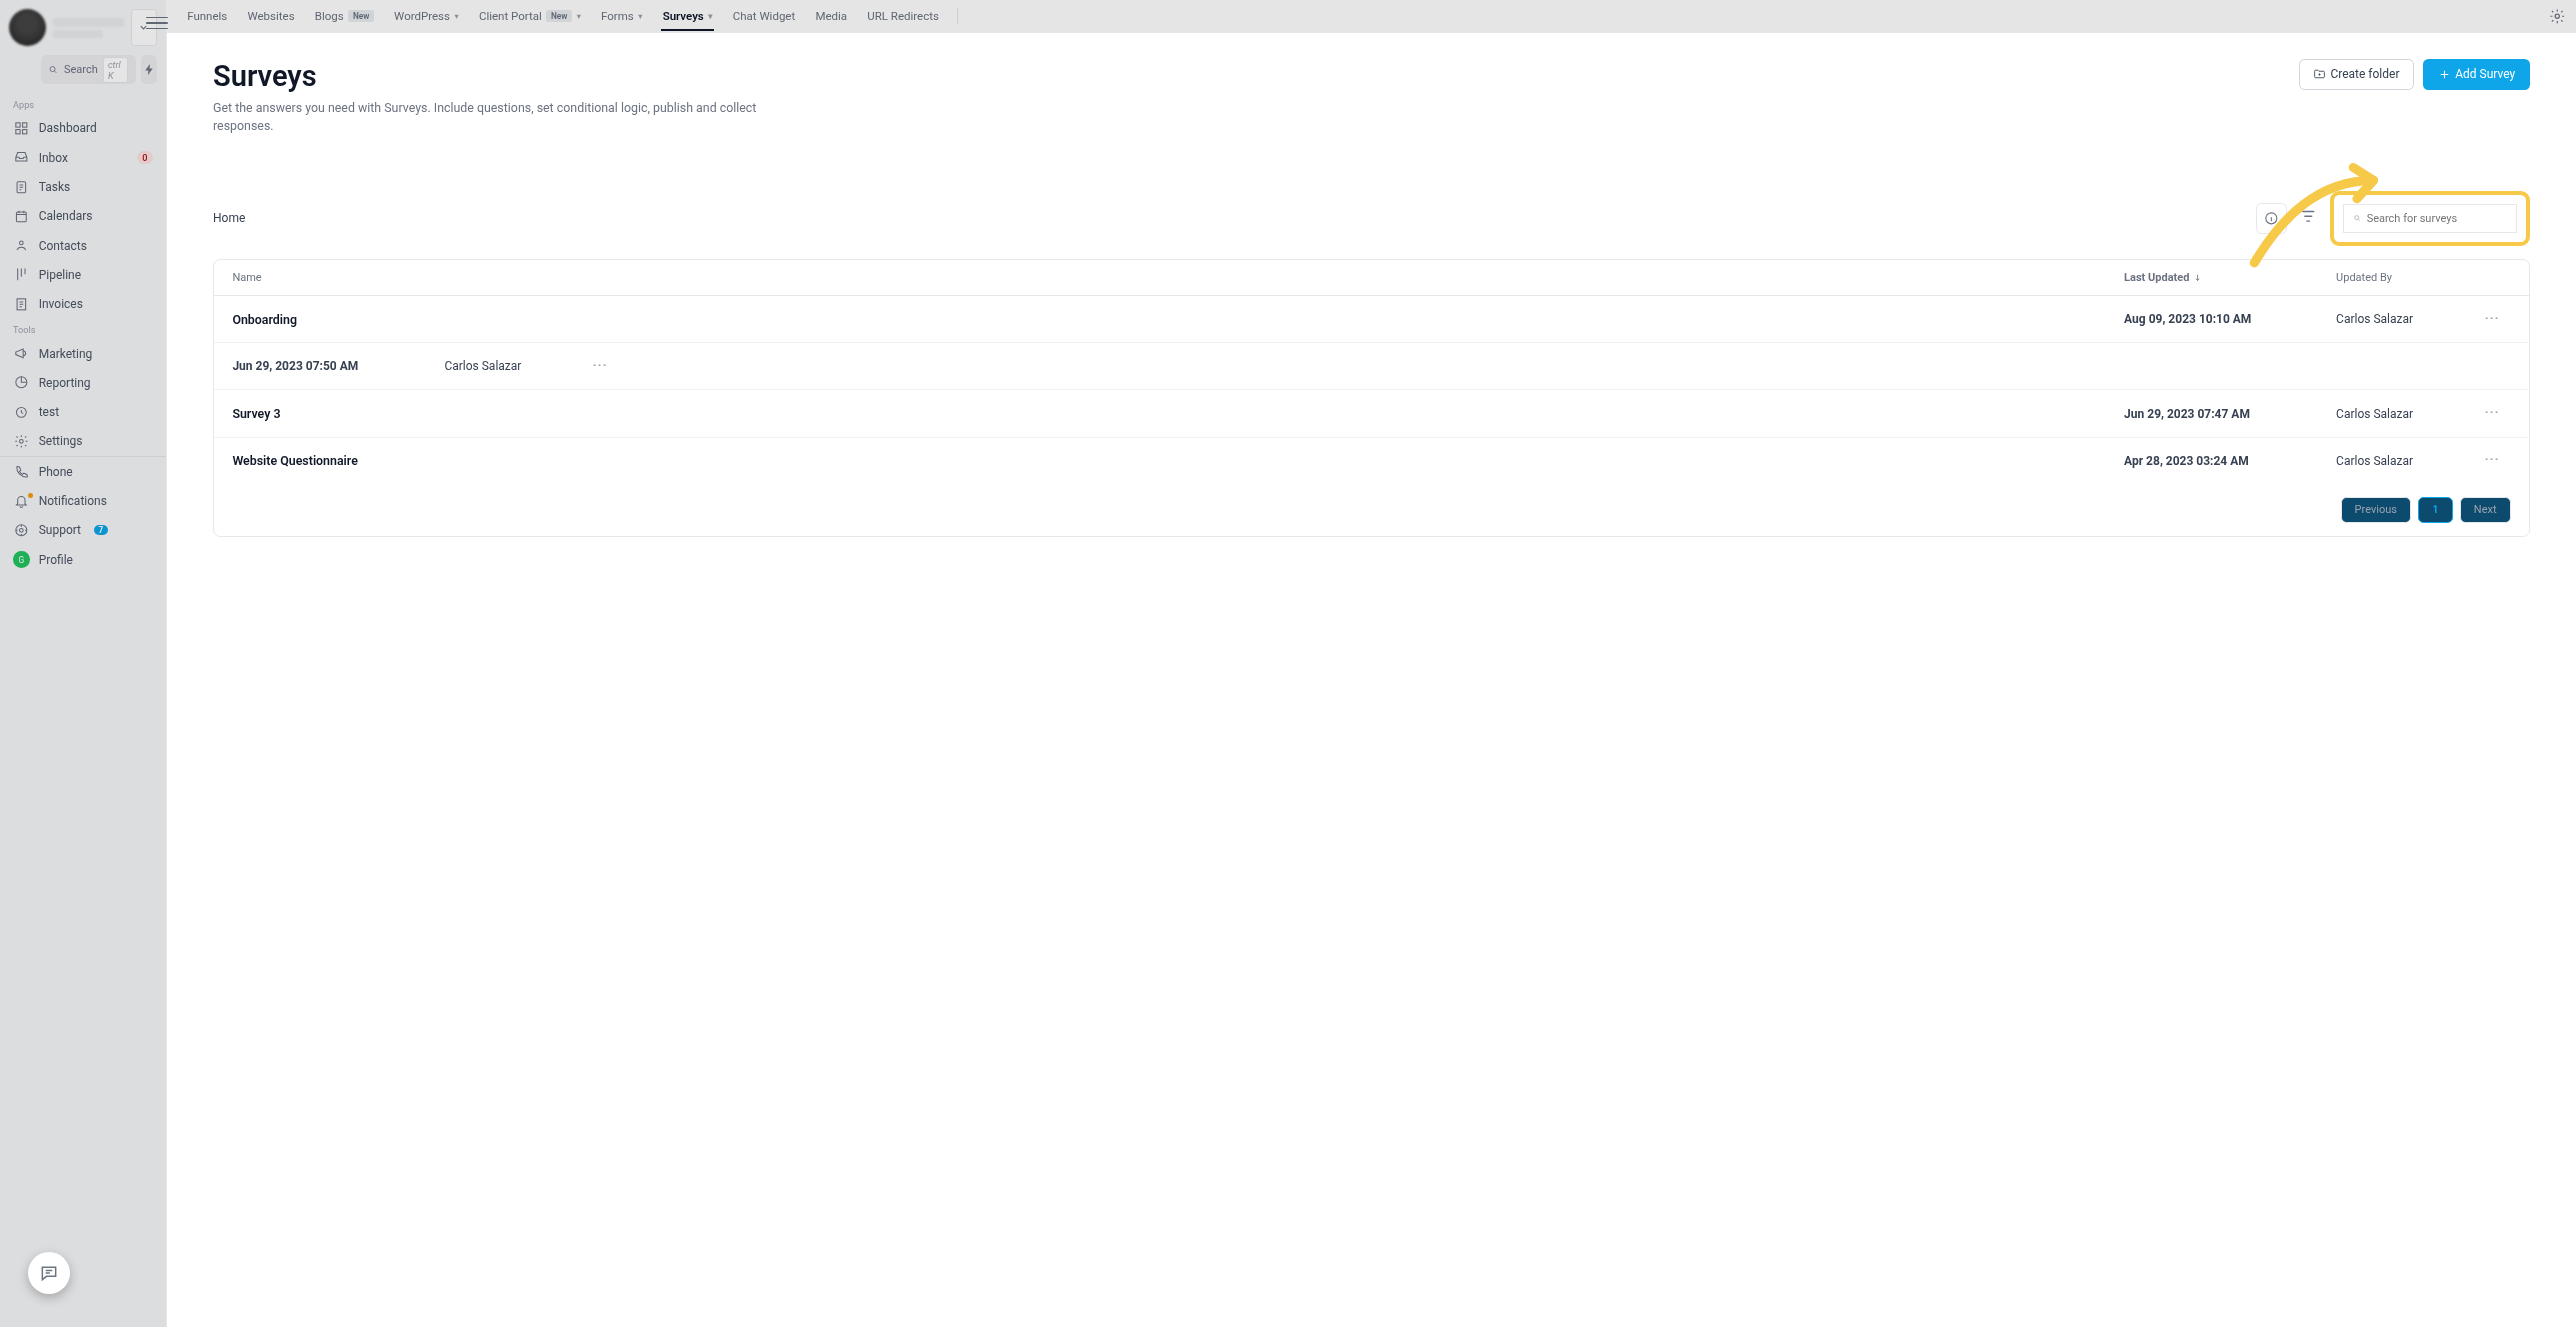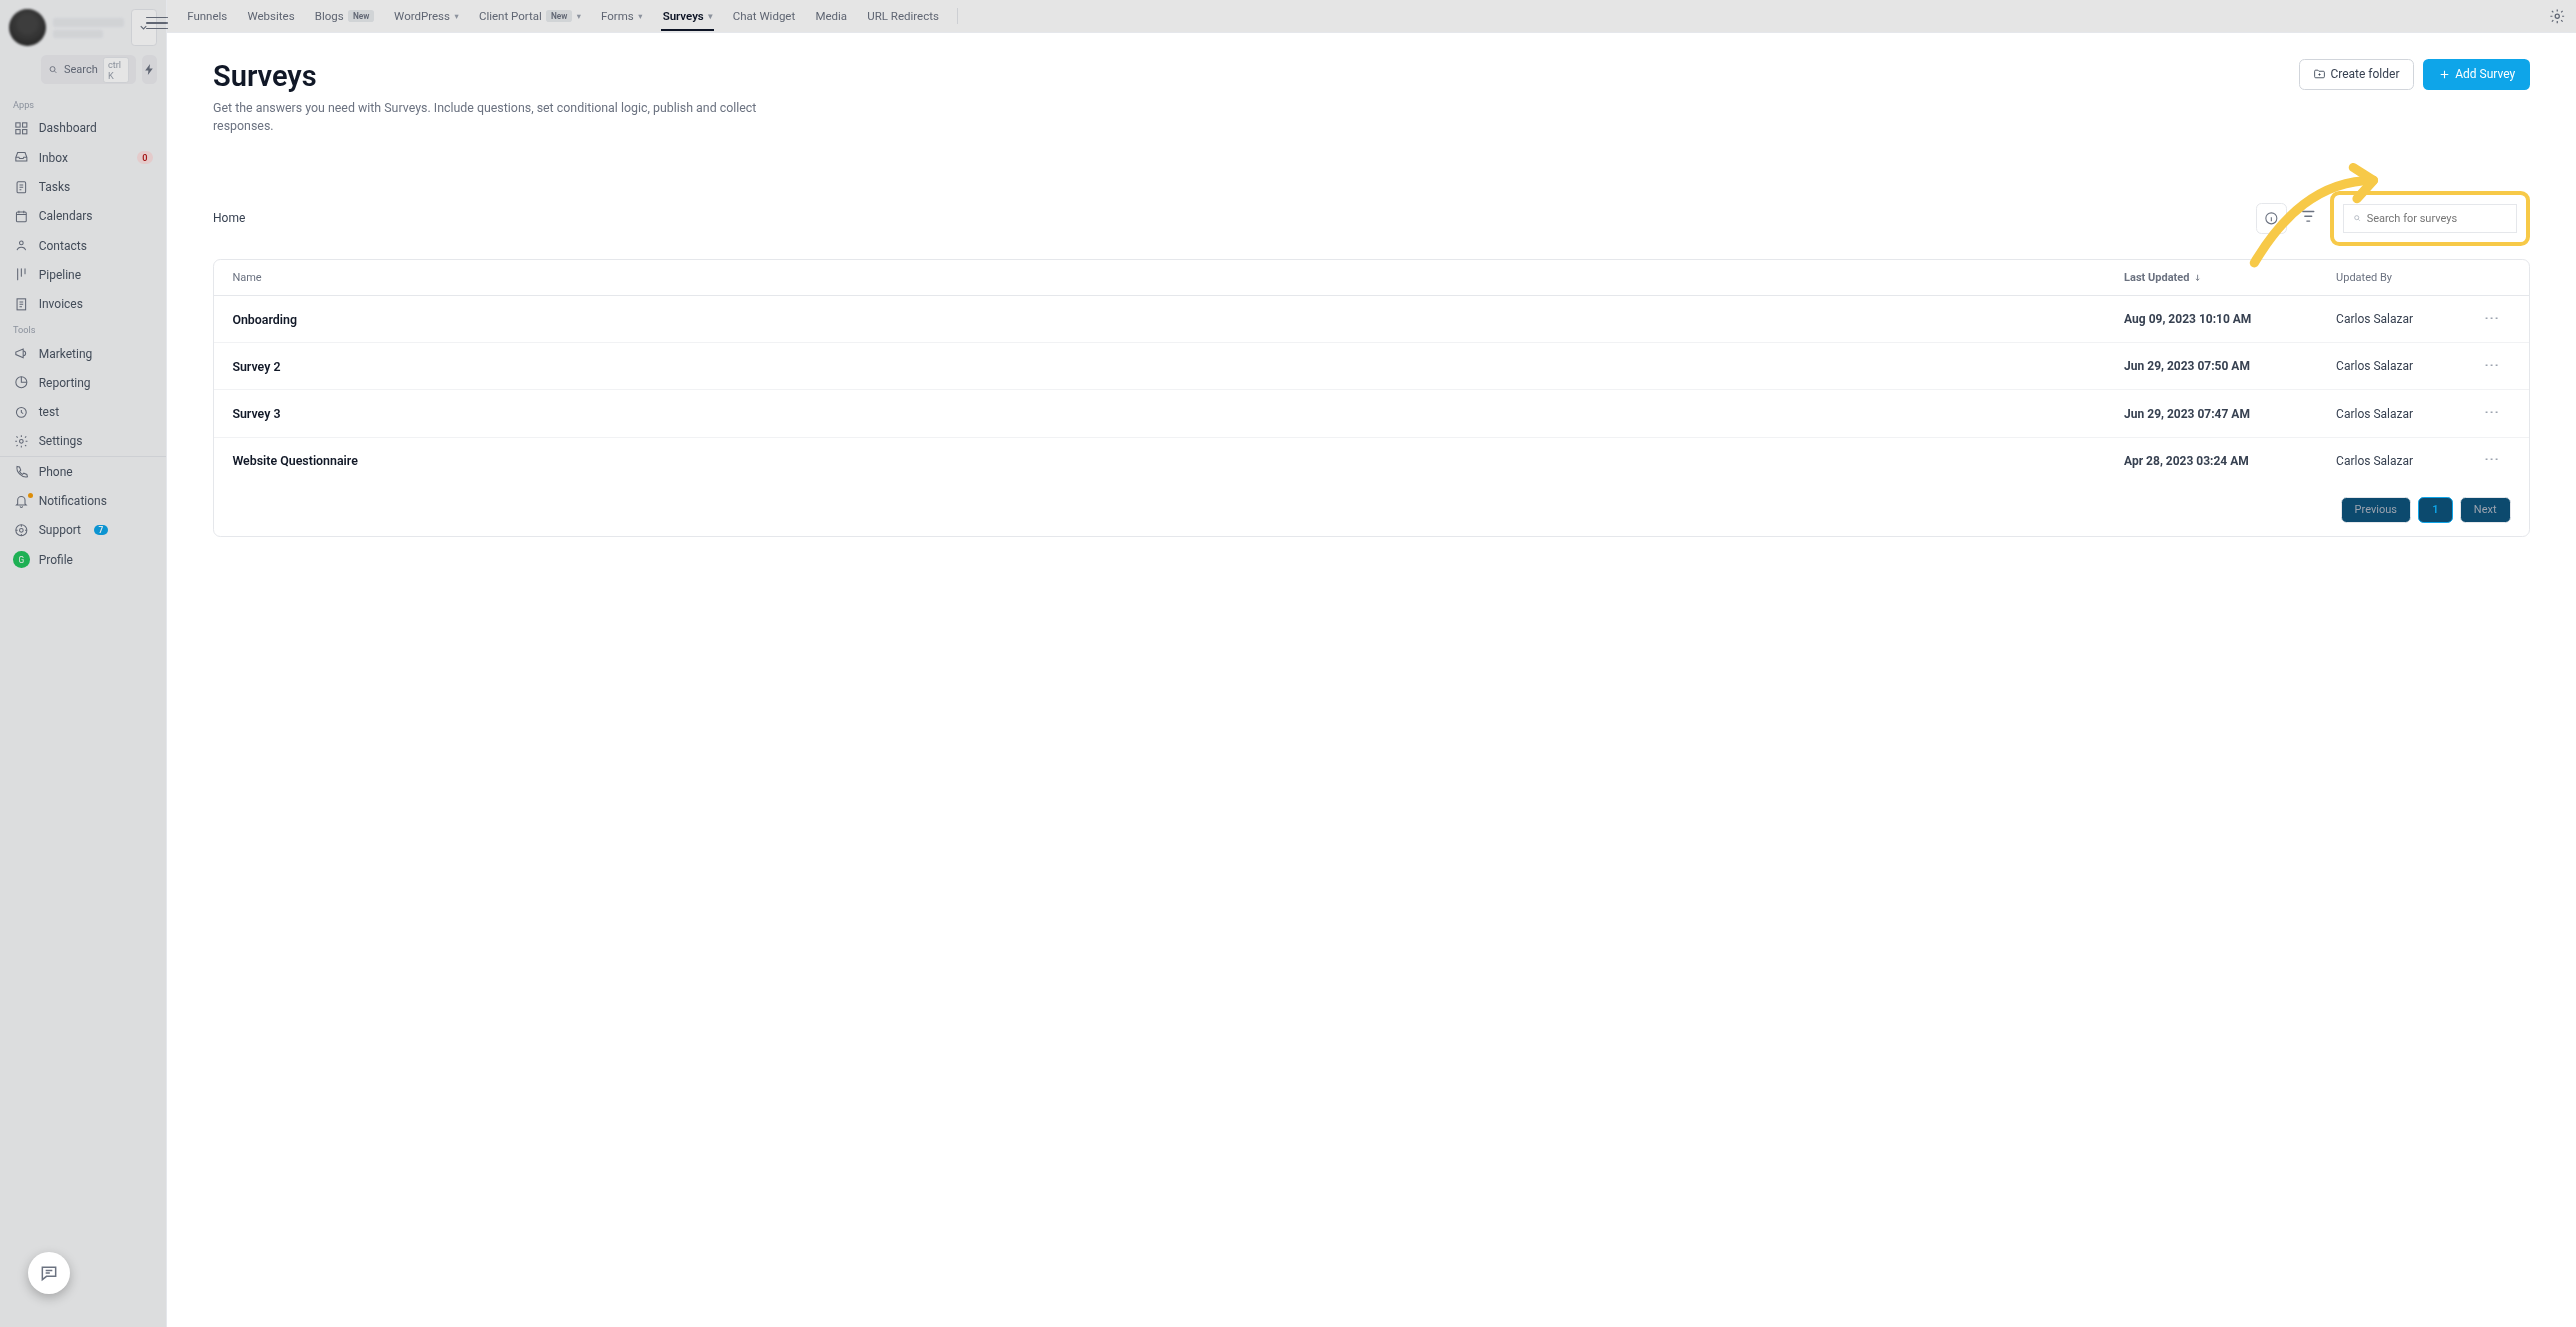--- a/index.html
+++ b/index.html
@@ -15,21 +15,21 @@
   .sb-title .t1 { font-size: 10px; font-weight: 600; background: #e9ebee; height: 9.2px; border-radius: 2.8px; margin-bottom: 3.7px; filter: blur(0.9px); }
   .sb-title .t2 { font-size: 8.3px; background: #e9ebee; height: 7.3px; width: 70%; border-radius: 2.8px; filter: blur(0.9px); }
   .sb-chevbox { width: 26px; height: 37px; border: 0.9px solid #e5e7eb; border-radius: 3.7px; background: #fff; display: flex; align-items: center; justify-content: center; }
   .sb-hamburger { position: absolute; left: 146px; top: 12px; width: 22px; height: 22px; display: flex; flex-direction: column; justify-content: center; gap: 3.7px; cursor: pointer; }
   .sb-hamburger span { height: 1.8px; background: #6b7280; width: 100%; border-radius: 0.9px; }
 
   .sb-search-row { padding: 9.2px; display: flex; gap: 5.5px; margin-left: 32px; }
   .sb-search { flex: 1; background: #ececf0; border-radius: 5.5px; height: 29px; display: flex; align-items: center; padding: 0 7.3px; gap: 5.5px; }
   .sb-search svg { width: 13px; height: 13px; }
   .sb-search .label { font-size: 11px; color: #6b7280; flex: 1; }
-  .sb-search .kbd { font-size: 9.2px; color: #9ca3af; background: #fff; border: 0.9px solid #e5e7eb; border-radius: 2.8px; padding: 0.9px 3.7px; }
+  .sb-search .kbd { font-size: 9.2px; color: #9ca3af; background: #fff; border: 0.9px solid #e5e7eb; border-radius: 2.8px; padding: 0.9px 3.7px; font-style: italic; }
   .sb-bolt { width: 29px; height: 29px; background: #ececf0; border-radius: 5.5px; display: flex; align-items: center; justify-content: center; }
 
   .sb-section-label { font-size: 9.2px; color: #9ca3af; padding: 5.5px 13px 3.7px; }
   .sb-list { list-style: none; flex: 1; overflow: auto; }
   .sb-item { display: flex; align-items: center; gap: 9.2px; padding: 6.4px 13px; font-size: 12px; color: #4b5563; cursor: pointer; position: relative; }
   .sb-item .ico { width: 16.5px; height: 16.5px; display: flex; align-items: center; justify-content: center; color: #6b7280; }
   .sb-badge { margin-left: auto; background: #fee2e2; color: #b91c1c; font-size: 9.2px; font-weight: 600; border-radius: 9.2px; padding: 0.9px 5.5px; }
   .sb-dot { width: 5.5px; height: 5.5px; background: #f59e0b; border-radius: 50%; position: absolute; left: 27.5px; top: 6.4px; }
 
   .sb-bottom { border-top: 0.9px solid #e5e7eb; }
@@ -397,21 +397,20 @@
           <div class="col-menu"></div>
         </div>
         <div id="tbody">
             <div class="trow">
     <div class="col-name">Onboarding</div>
     <div class="col-updated">Aug 09, 2023 10:10 AM</div>
     <div class="col-by">Carlos Salazar</div>
     <div class="col-menu"><span class="kebab">⋮</span></div>
             </div>
             <div class="trow">
-    <div class="col-name">Survey 2</div>
     <div class="col-updated">Jun 29, 2023 07:50 AM</div>
     <div class="col-by">Carlos Salazar</div>
     <div class="col-menu"><span class="kebab">⋮</span></div>
             </div>
             <div class="trow">
     <div class="col-name">Survey 3</div>
     <div class="col-updated">Jun 29, 2023 07:47 AM</div>
     <div class="col-by">Carlos Salazar</div>
     <div class="col-menu"><span class="kebab">⋮</span></div>
             </div>

